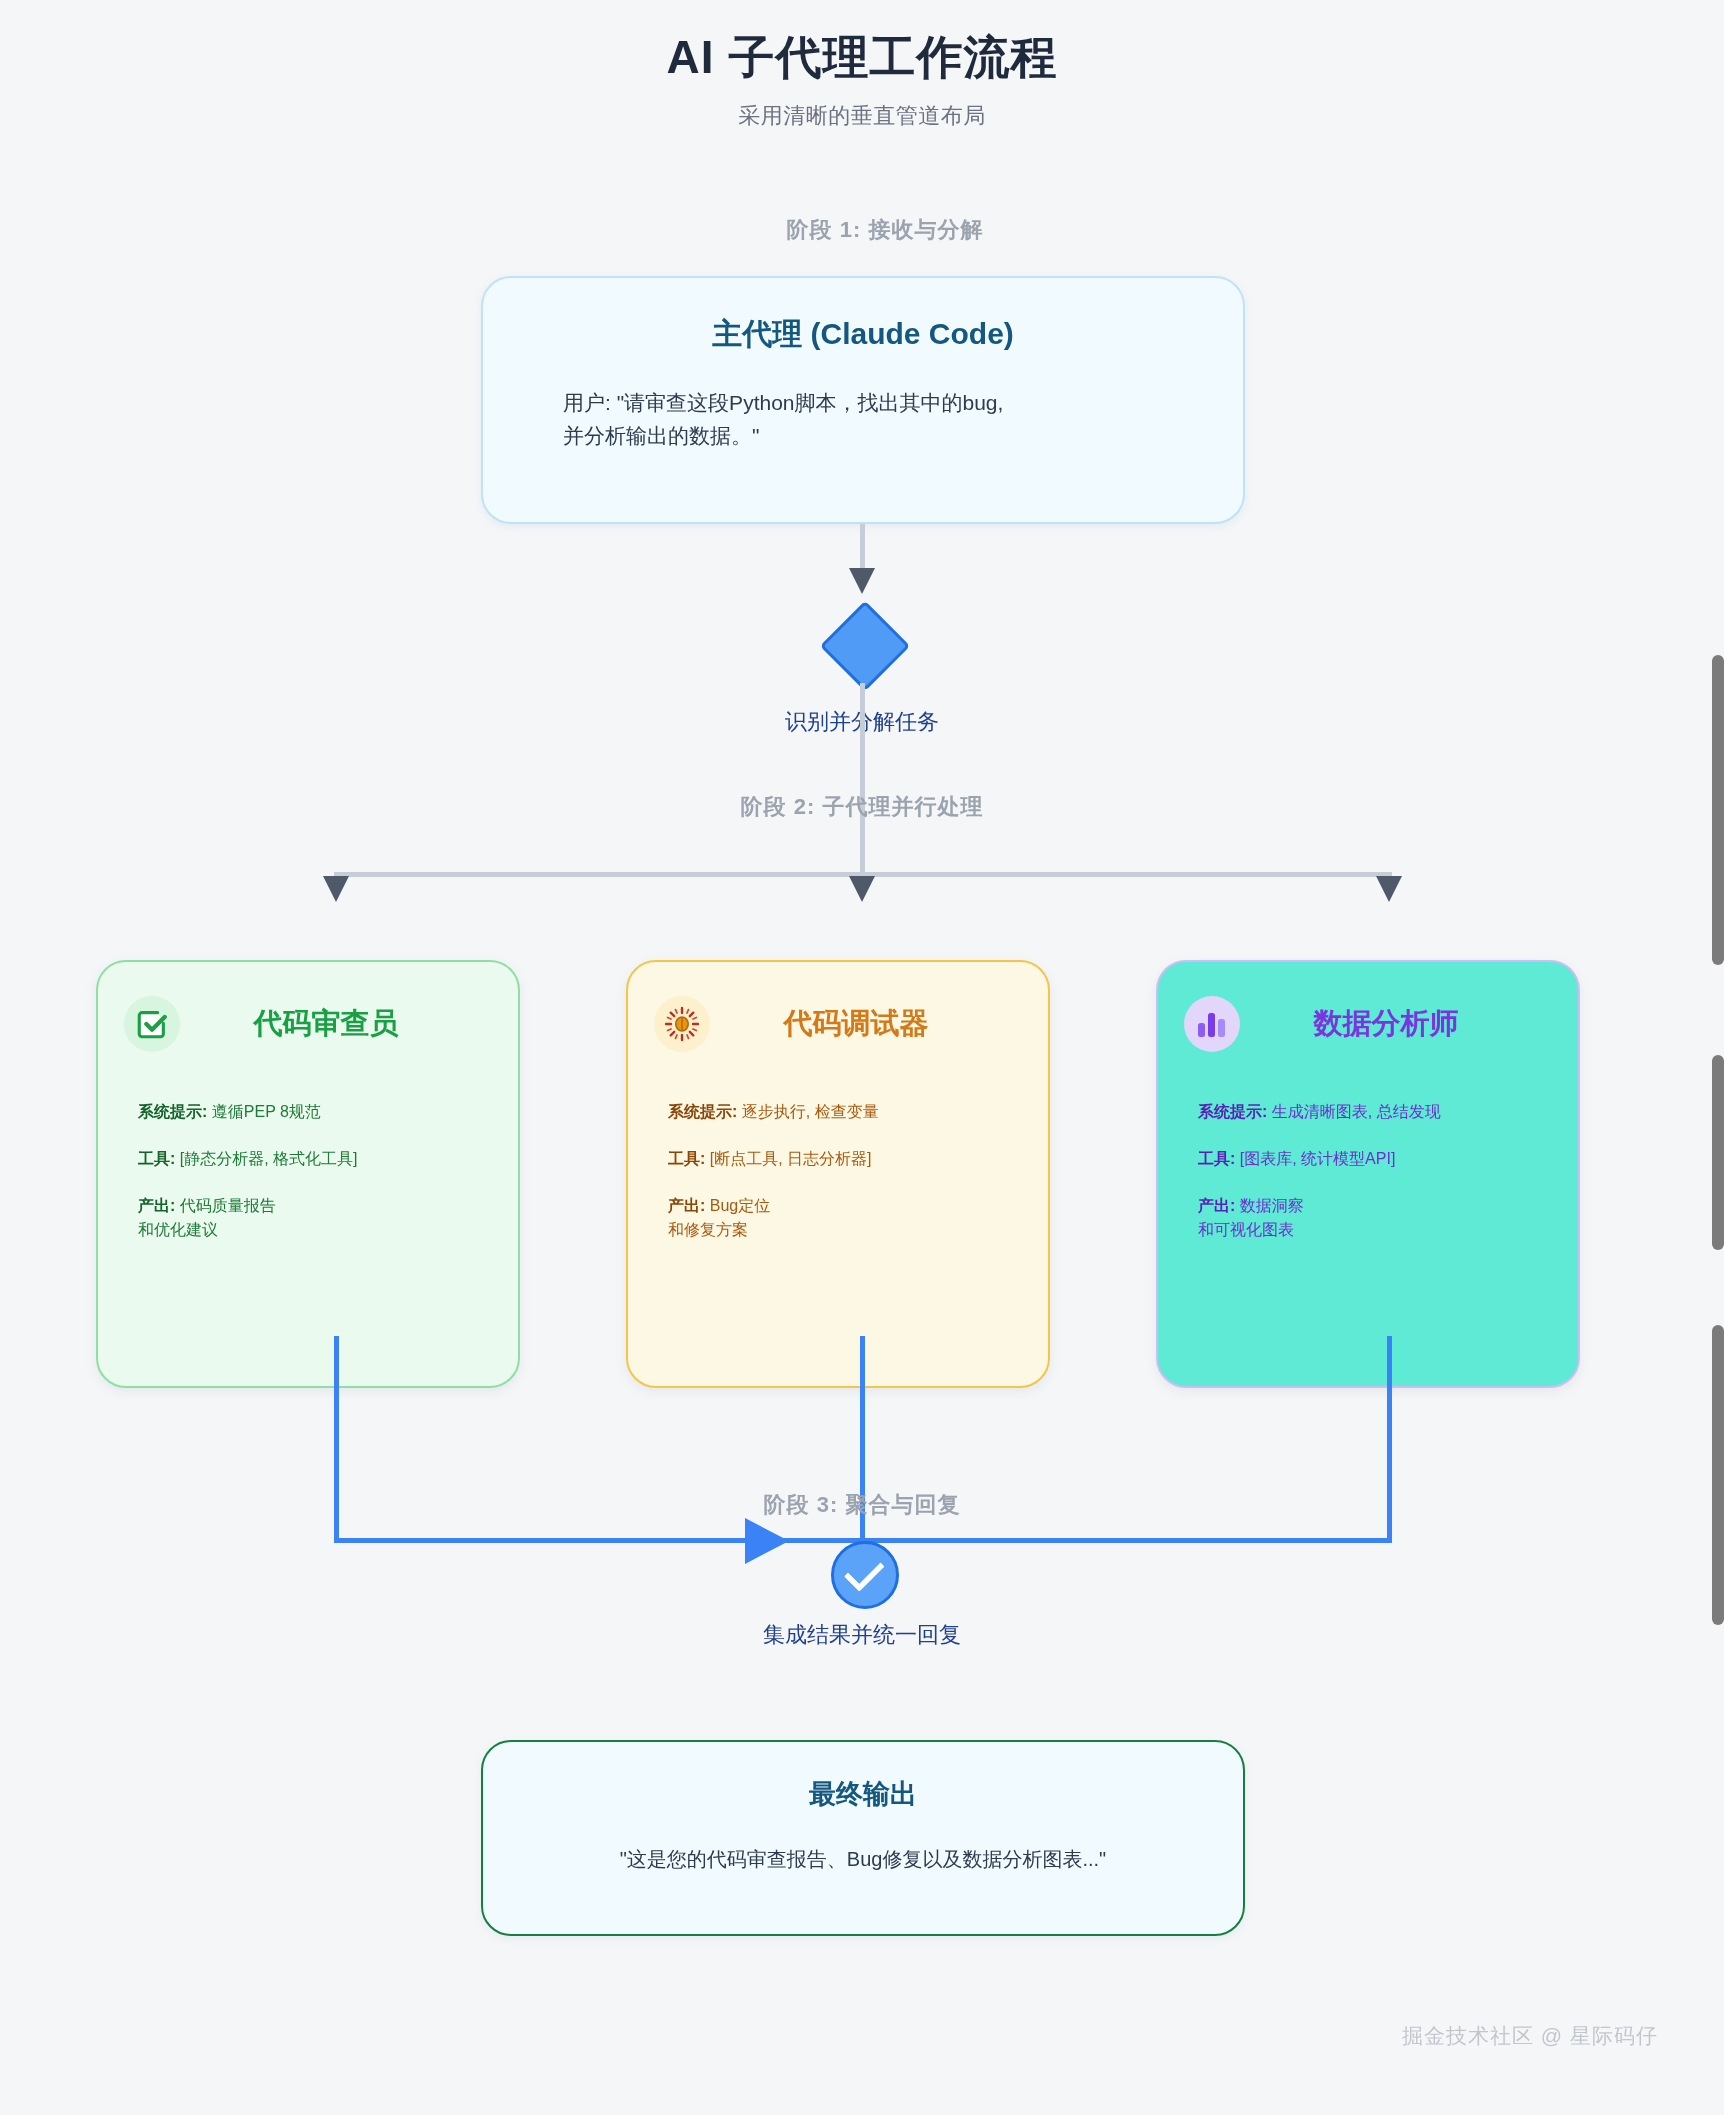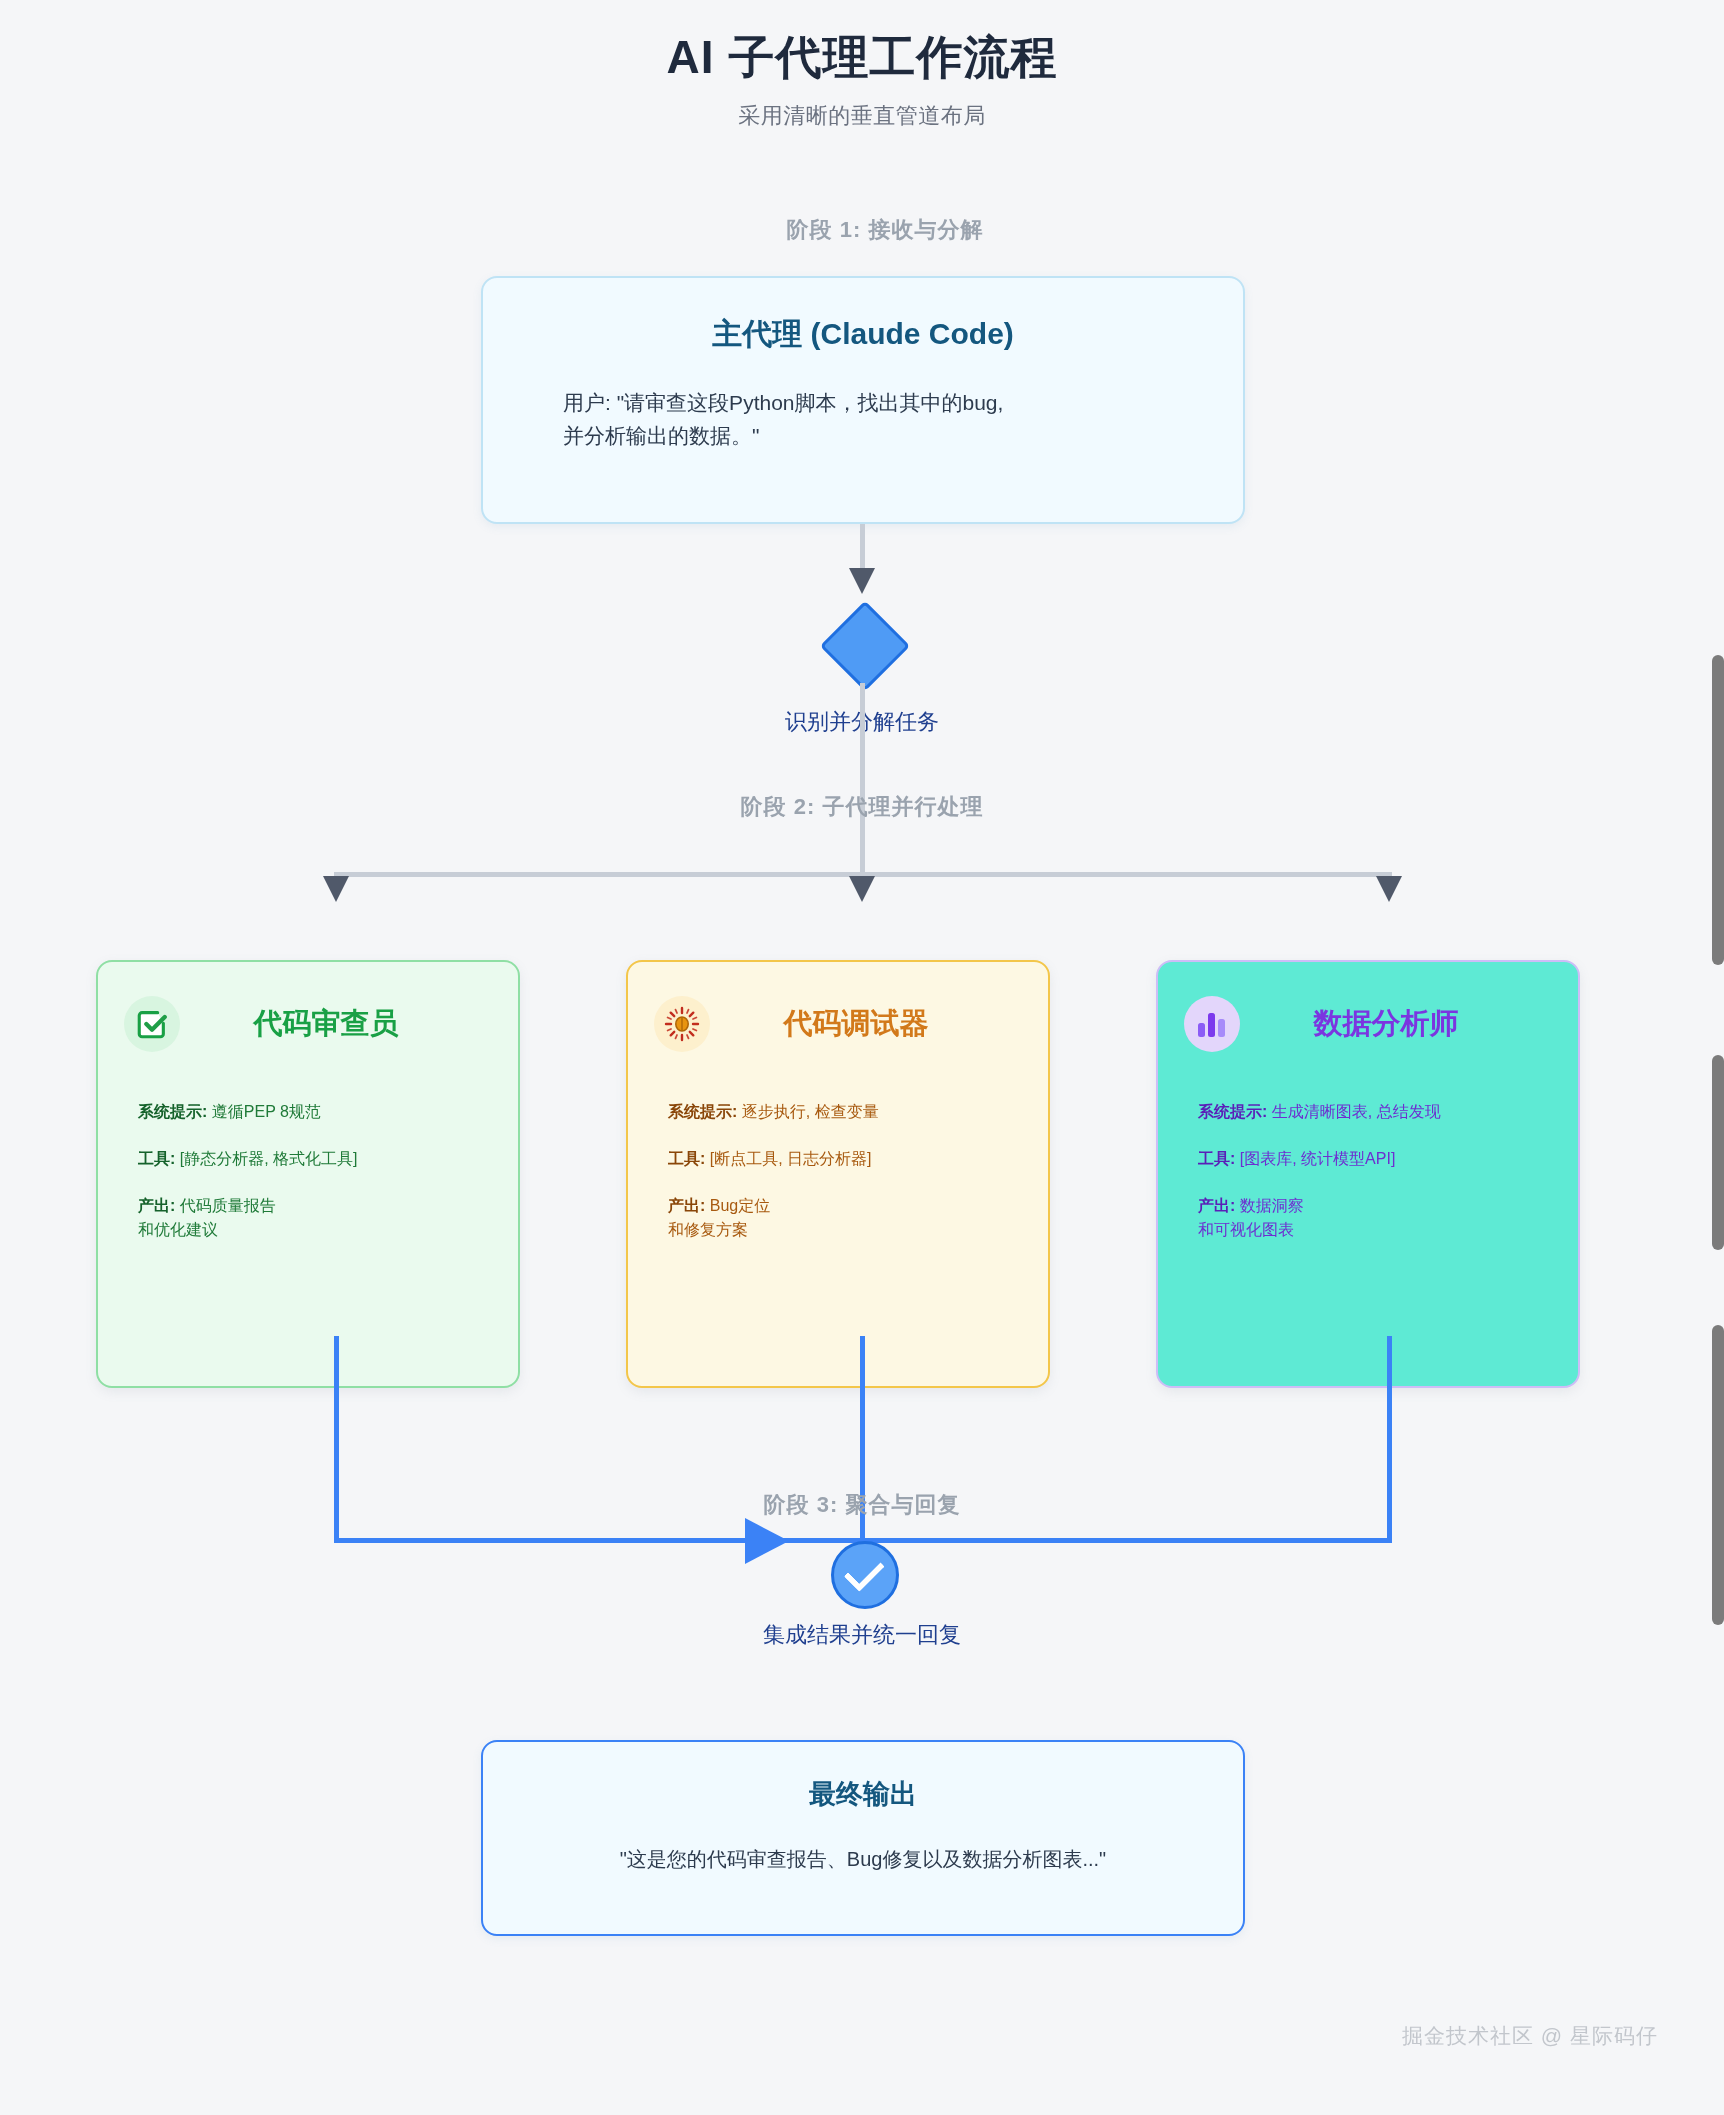--- a/index.html
+++ b/index.html
@@ -52,21 +52,21 @@
     color: #9aa3ae;
     letter-spacing: 1px;
   }
   #phase1 { top: 215px; padding-left: 23px; }
   #phase2 { top: 792px; }
   #phase3 { top: 1490px; }
 
   
   .card {
     position: absolute;
-    border-radius: 16px;
+    border-radius: 30px;
     box-sizing: border-box;
   }
   .card-blue {
     left: 481px;
     top: 276px;
     width: 764px;
     height: 248px;
     background: #f1faff;
     border: 2px solid #bfe3f5;
     box-shadow: 0 3px 10px rgba(100,150,190,0.10);
@@ -85,21 +85,21 @@
     margin: 32px 0 0 80px;
     max-width: 580px;
   }
 
   .card-final {
     left: 481px;
     top: 1740px;
     width: 764px;
     height: 196px;
     background: #f1faff;
-    border: 2px solid #3b82f6;
+    border: 2px solid #15803d;
     box-shadow: 0 3px 10px rgba(100,150,190,0.10);
   }
   .card-final .card-title {
     text-align: center;
     font-size: 27px;
     font-weight: bold;
     color: #14577f;
     margin-top: 34px;
   }
   .card-final .card-body {

